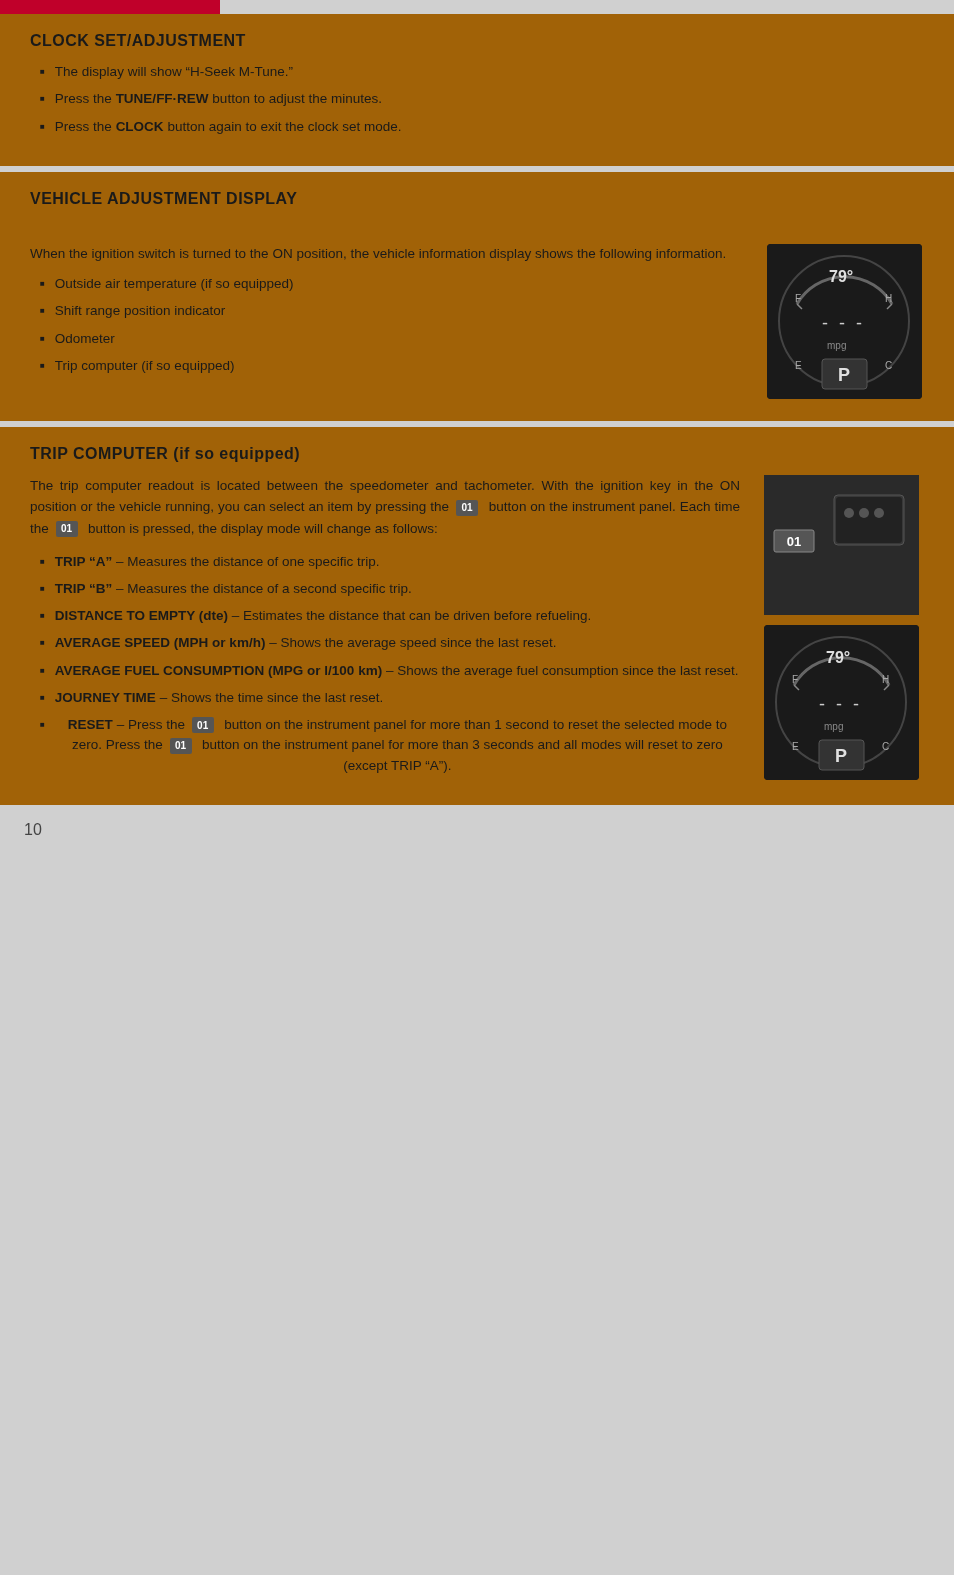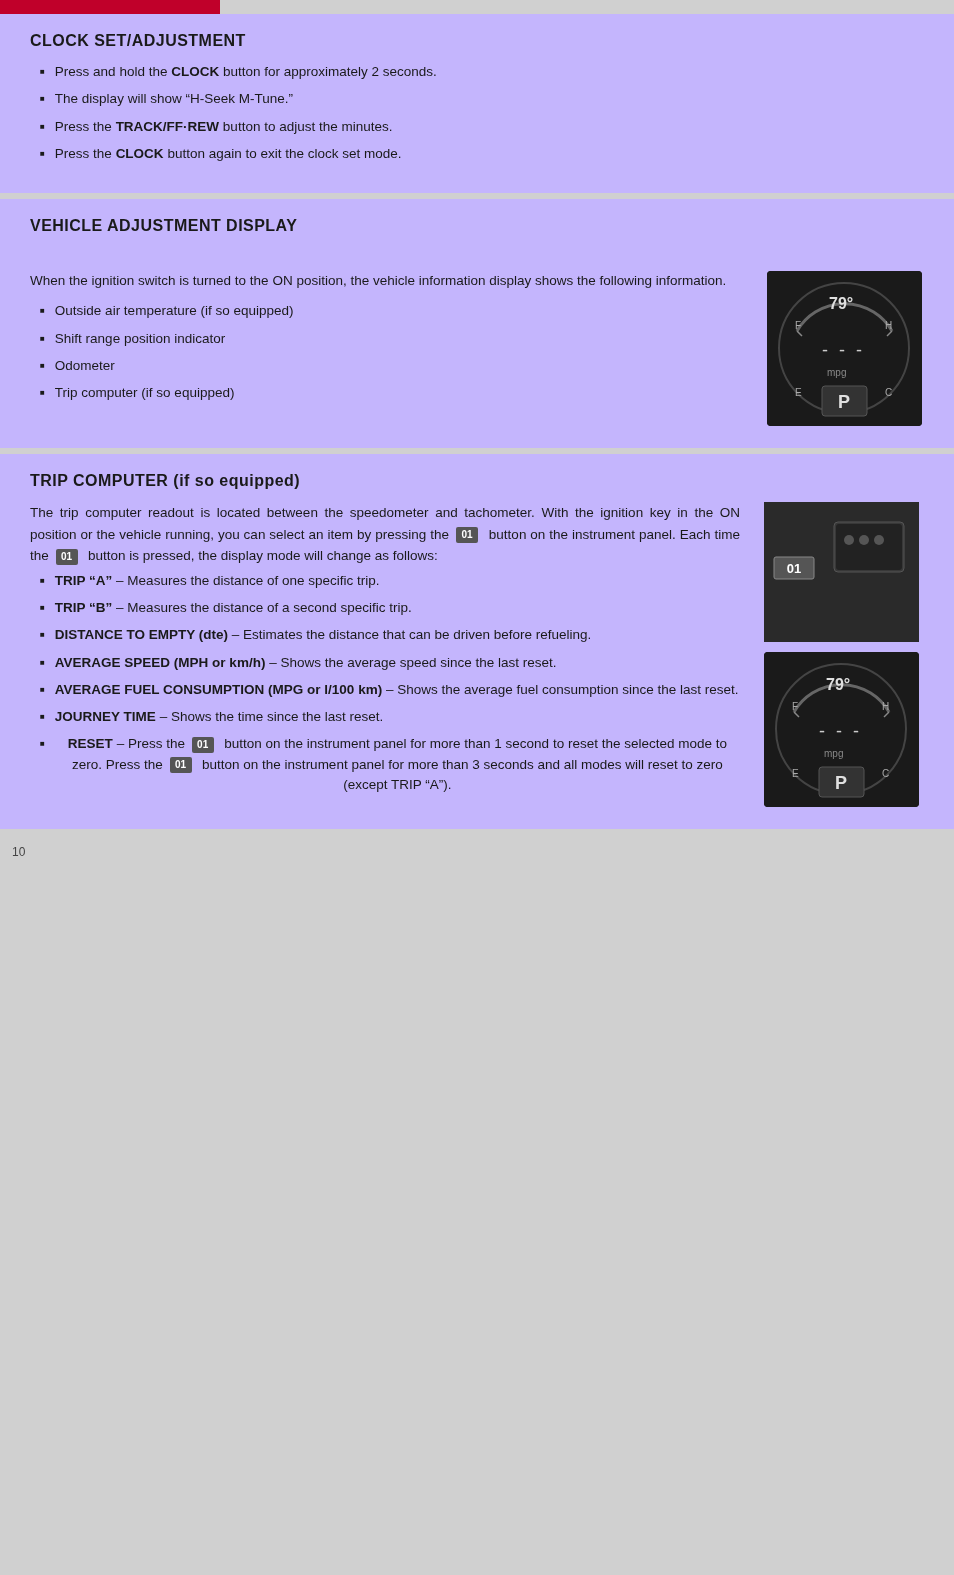--- a/index.html
+++ b/index.html
@@ -20,21 +20,21 @@
     }
 
     .red-bar {
       width: 220px;
       height: 14px;
       background: #c0002a;
       margin-bottom: 0;
     }
 
     .section {
-      background: #c4b5fd;
+      background: #a16207;
       margin: 0 0 6px 0;
       padding: 18px 30px 22px 30px;
     }
 
     .section-title {
       font-size: 16px;
       font-weight: bold;
       margin-bottom: 12px;
       letter-spacing: 0.03em;
     }
@@ -165,47 +165,44 @@
       height: 140px;
       background: #2a2a2a;
       border-radius: 4px;
       position: relative;
       display: flex;
       align-items: center;
       justify-content: center;
     }
 
     .trip-bullet-section {
-      margin-top: 4px;
+      margin-top: 12px;
     }
 
     .page-footer {
-      padding: 10px 12px;
-      font-size: 12px;
+      padding: 10px 24px;
+      font-size: 16px;
       color: #444;
     }
   </style>
 </head>
 <body>
 
 <div class="page">
 
   <div class="red-bar"></div>
 
   <div class="section">
     <div class="section-title">CLOCK SET/ADJUSTMENT</div>
     <ul class="bullet-list">
       <li>
-        <span>Press and hold the <strong>CLOCK</strong> button for approximately 2 seconds.</span>
-      </li>
-      <li>
         <span>The display will show “H-Seek M-Tune.”</span>
       </li>
       <li>
-        <span>Press the <strong>TRACK/FF·REW</strong> button to adjust the minutes.</span>
+        <span>Press the <strong>TUNE/FF·REW</strong> button to adjust the minutes.</span>
       </li>
       <li>
         <span>Press the <strong>CLOCK</strong> button again to exit the clock set mode.</span>
       </li>
     </ul>
   </div>
 
   <div class="section">
     <div class="section-title">VEHICLE ADJUSTMENT DISPLAY</div>
     <div class="vid-section">

